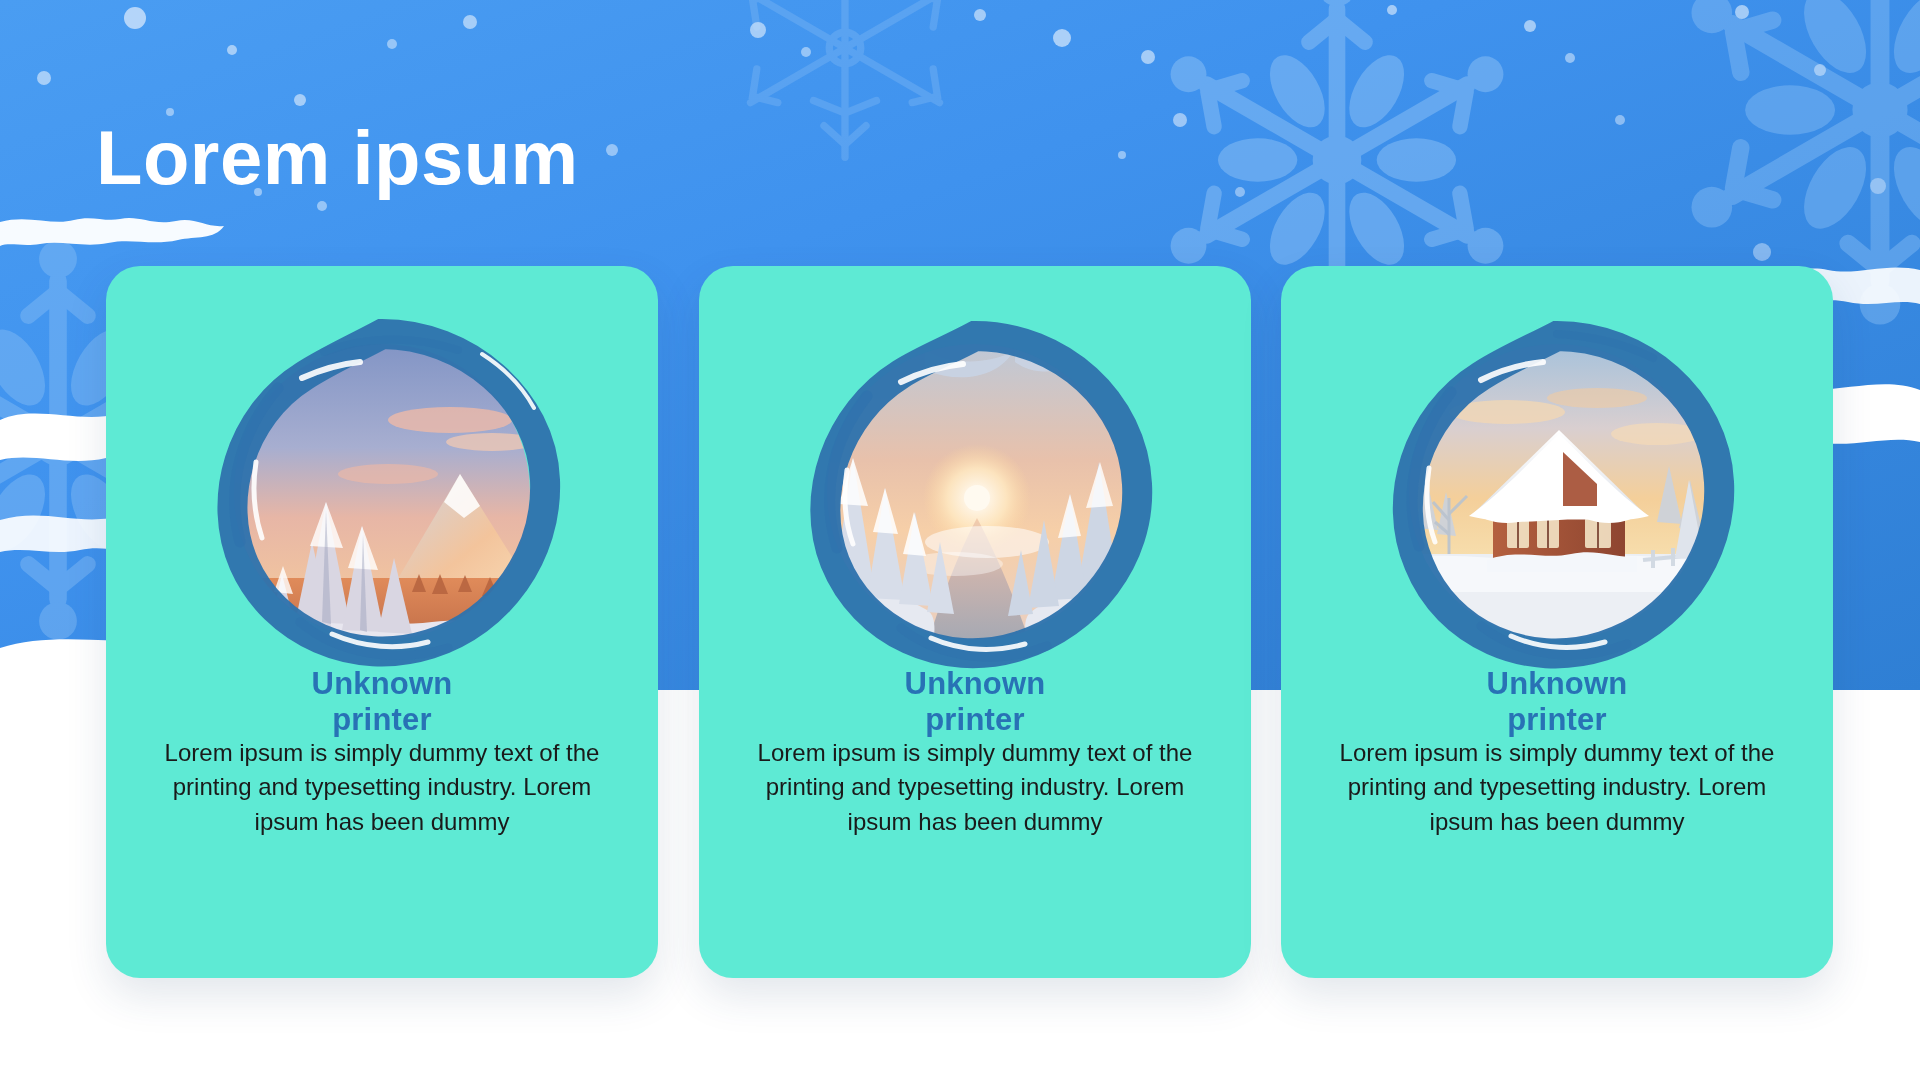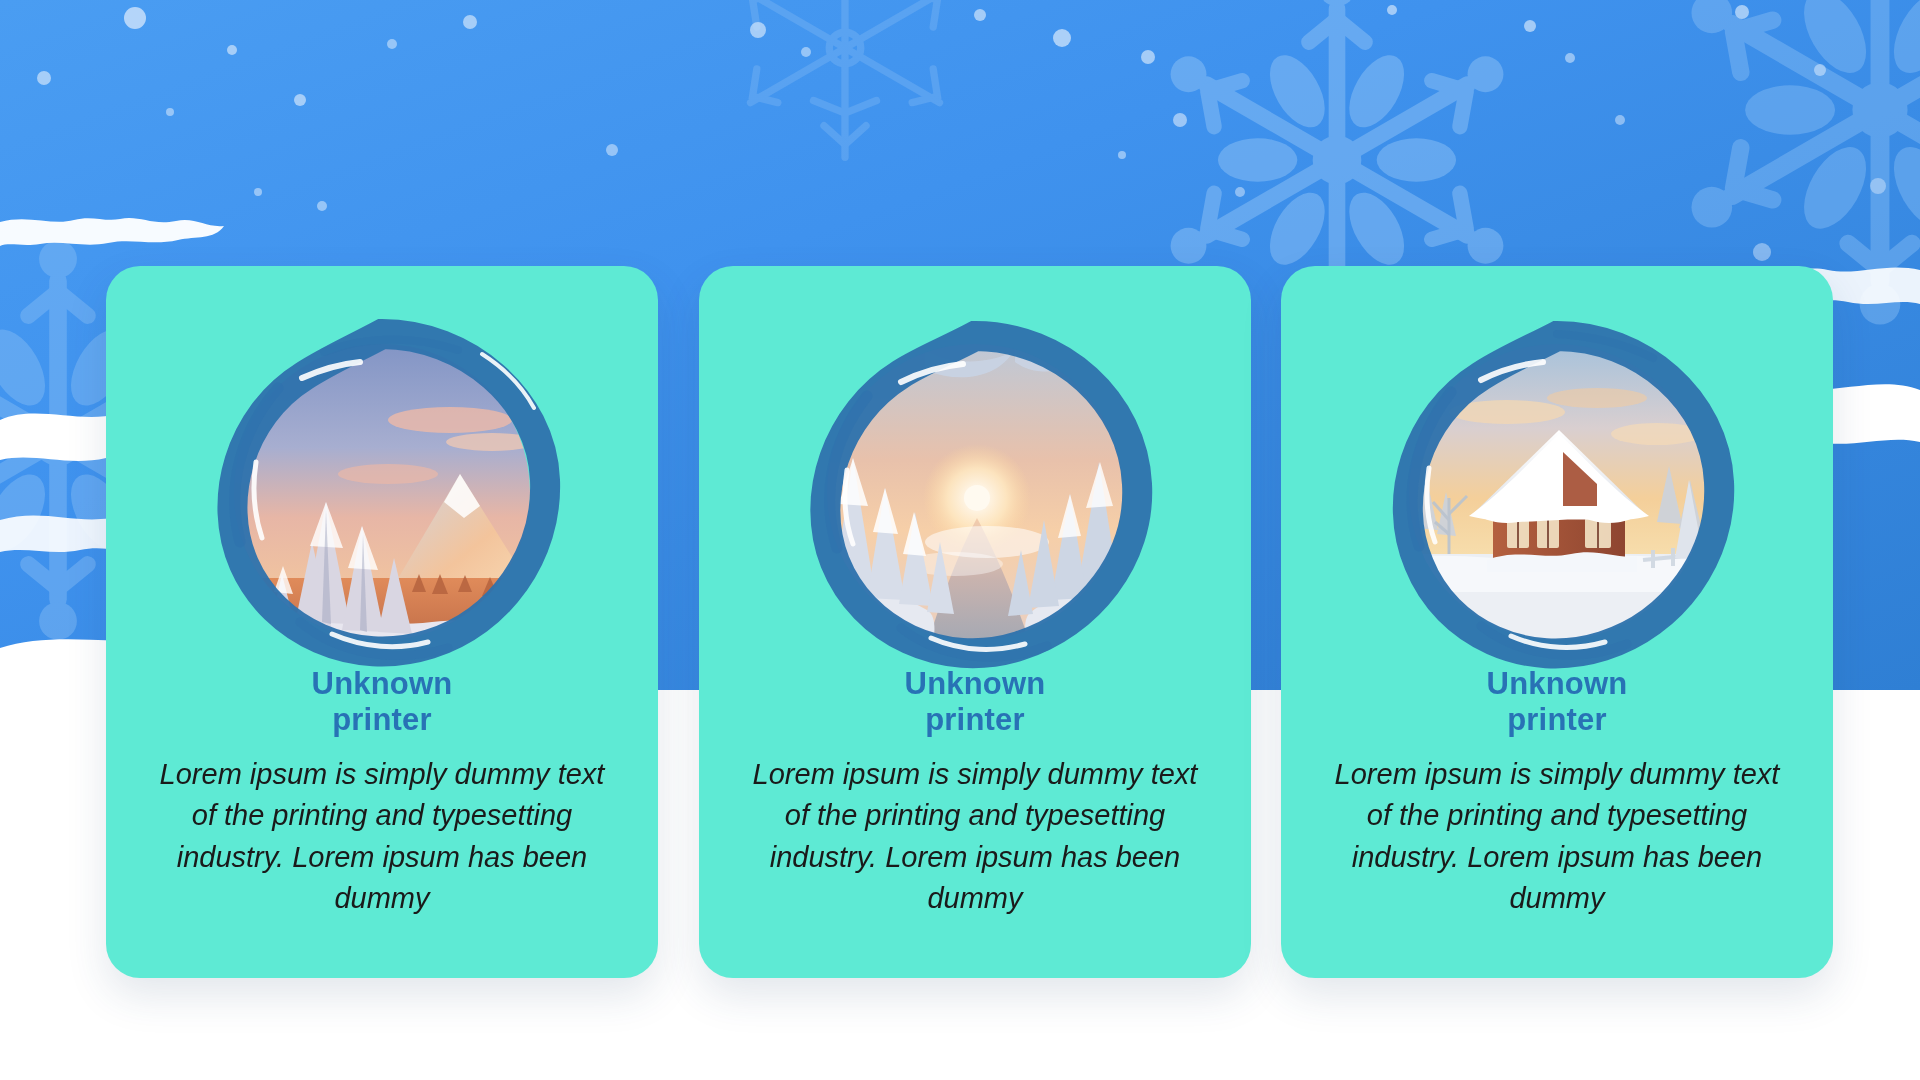--- a/index.html
+++ b/index.html
@@ -54,27 +54,26 @@
     position:absolute; left:0; right:0; top:400px;
     text-align:center;
     color:#2872b5;
     font-size:31px;
     font-weight:bold;
     line-height:1.16;
     letter-spacing:.2px;
     padding:0 60px;
   }
   .card-body {
-    position:absolute; left:0; right:0; top:488px;
+    position:absolute; left:0; right:0; top:470px;
     text-align:center;
     color:#1a1a1a;
-    font-size:29px;
+    font-size:24px;
     line-height:1.43;
     padding:0 42px;
-    font-style:italic;
   }
 </style>
 </head>
 <body>
 
 <div class="slide">
 
   <div class="banner">
     <svg class="banner-svg" viewBox="0 0 1920 690" preserveAspectRatio="none">
       <defs>
@@ -195,20 +194,22 @@
         <circle cx="1570" cy="58" r="5" opacity=".6"></circle>
         <circle cx="1742" cy="12" r="7" opacity=".7"></circle>
         <circle cx="1820" cy="70" r="6" opacity=".6"></circle>
         <circle cx="1620" cy="120" r="5" opacity=".55"></circle>
         <circle cx="1878" cy="186" r="8" opacity=".5"></circle>
         <circle cx="1762" cy="252" r="9" opacity=".5"></circle>
         <circle cx="240" cy="858" r="0" opacity="0"></circle>
       </g>
     </svg>
 
+    <div style="position:absolute;left:96px;top:120px;font-size:76px;font-weight:bold;
+                color:#ffffff;letter-spacing:.5px;line-height:1;">Lorem ipsum</div>
   </div>
 
   <div class="cards">
 
     <div class="card c1">
       <div class="media">
         <svg viewBox="0 0 400 400">
           <defs>
             <clipPath id="clipA">
                 <circle cx="200" cy="200" r="148"></circle>

